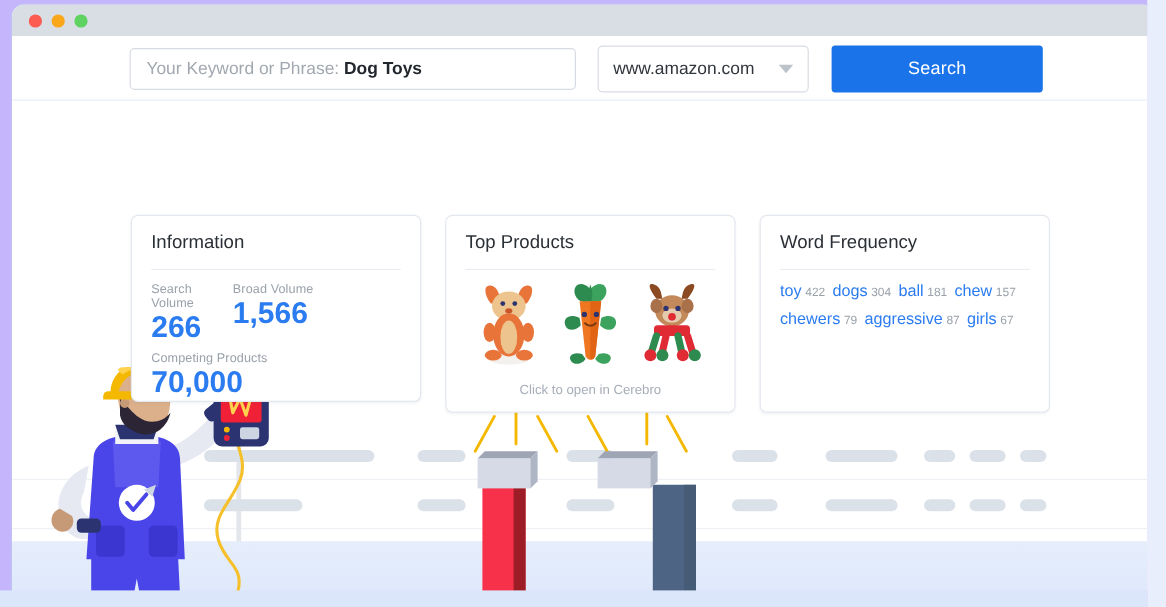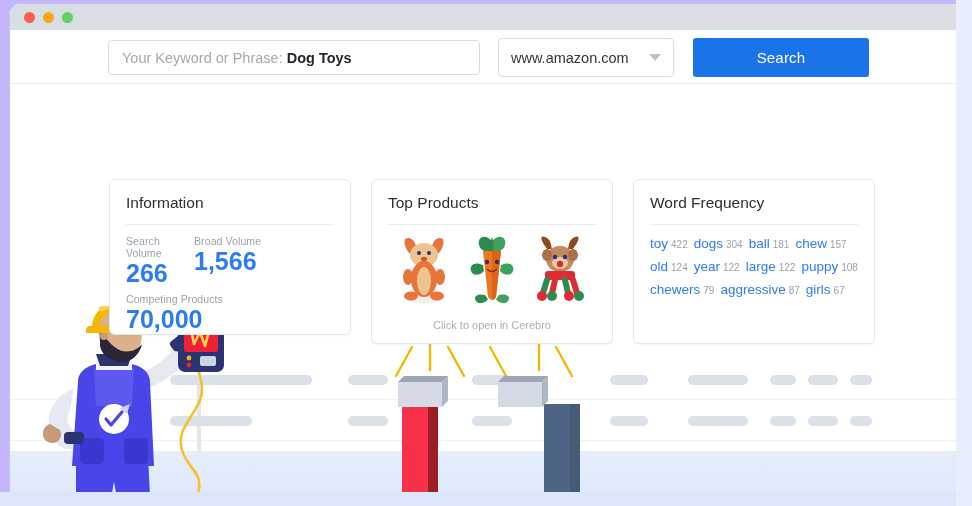--- a/index.html
+++ b/index.html
@@ -411,23 +411,20 @@
 
       <div class="card" id="card-word">
         <div class="card-title">Word Frequency</div>
         <div class="card-divider"></div>
         <div class="wordlist">
 
           <div class="wf-row">
             <span class="wf-word">toy</span><span class="wf-count">422</span><span class="wf-word">dogs</span><span class="wf-count">304</span><span class="wf-word">ball</span><span class="wf-count">181</span><span class="wf-word">chew</span><span class="wf-count">157</span>
           </div>
 
-          <div class="wf-row">
-            <span class="wf-word">old</span><span class="wf-count">124</span><span class="wf-word">year</span><span class="wf-count">122</span><span class="wf-word">large</span><span class="wf-count">122</span><span class="wf-word">puppy</span><span class="wf-count">108</span>
-          </div>
 
 
           <div class="wf-row">
             <span class="wf-word">chewers</span><span class="wf-count">79</span><span class="wf-word">aggressive</span><span class="wf-count">87</span><span class="wf-word">girls</span><span class="wf-count">67</span>
           </div>
 
         </div>
       </div>
 
     </div>

